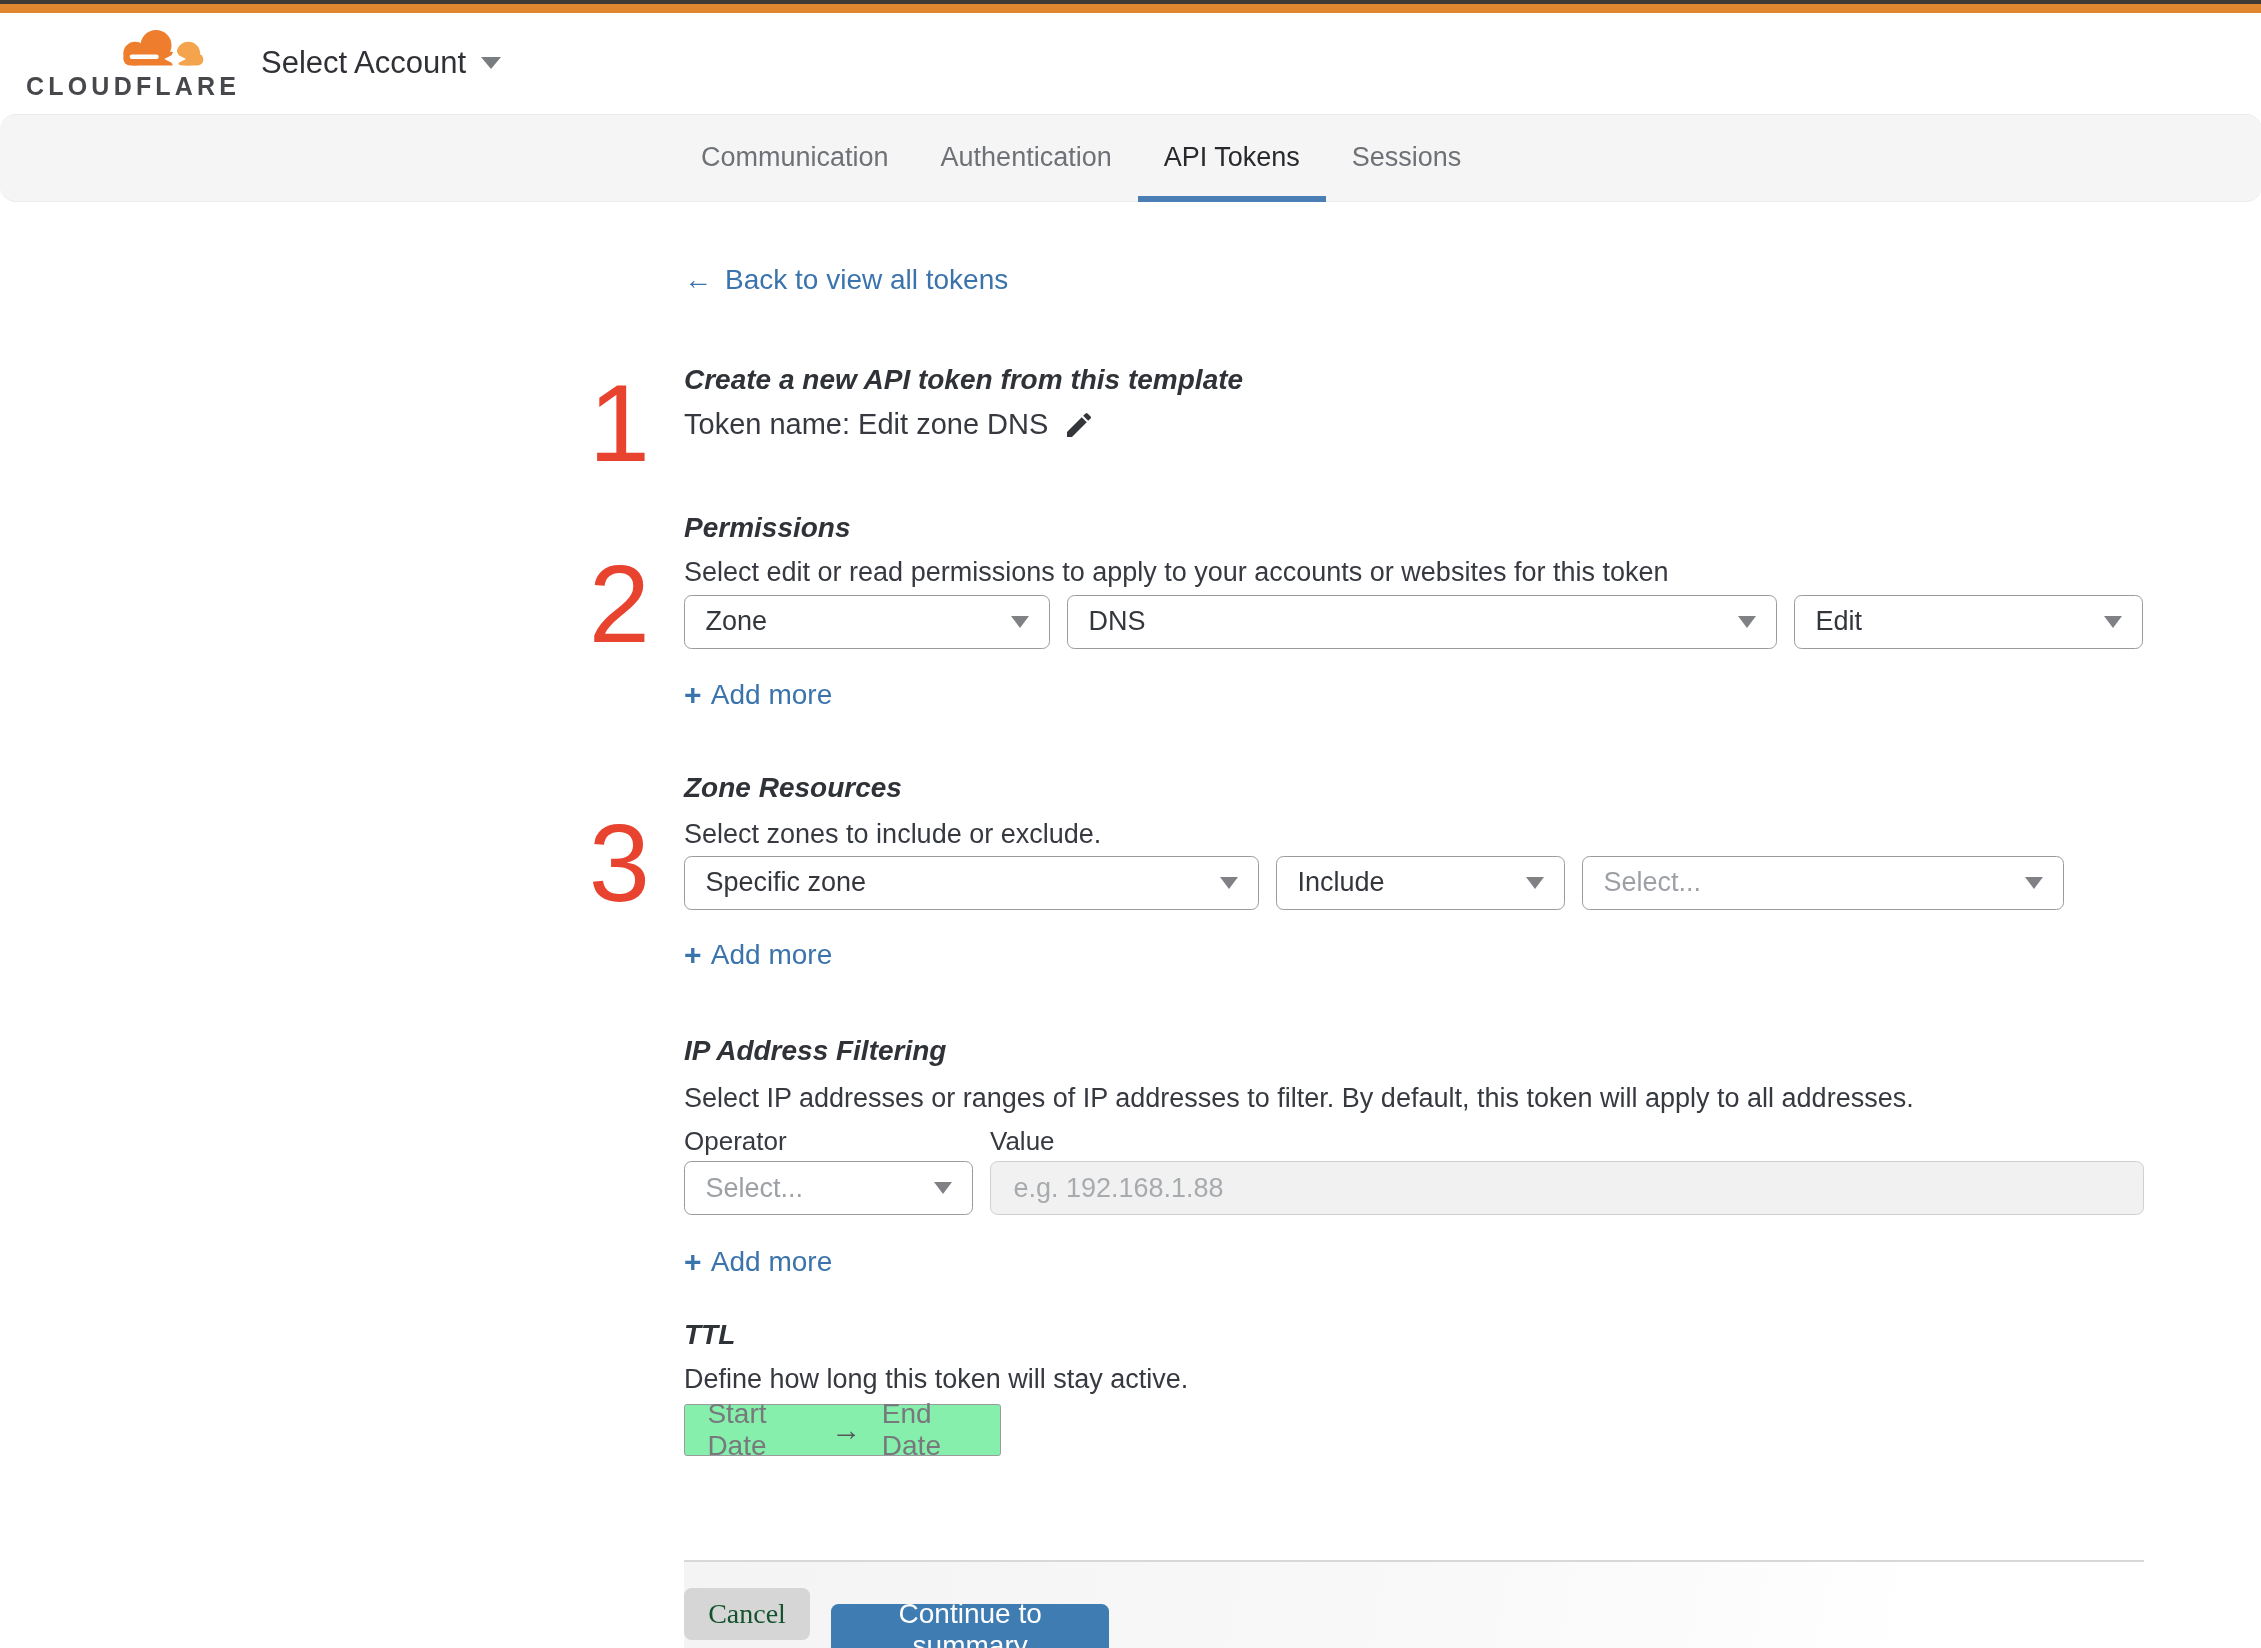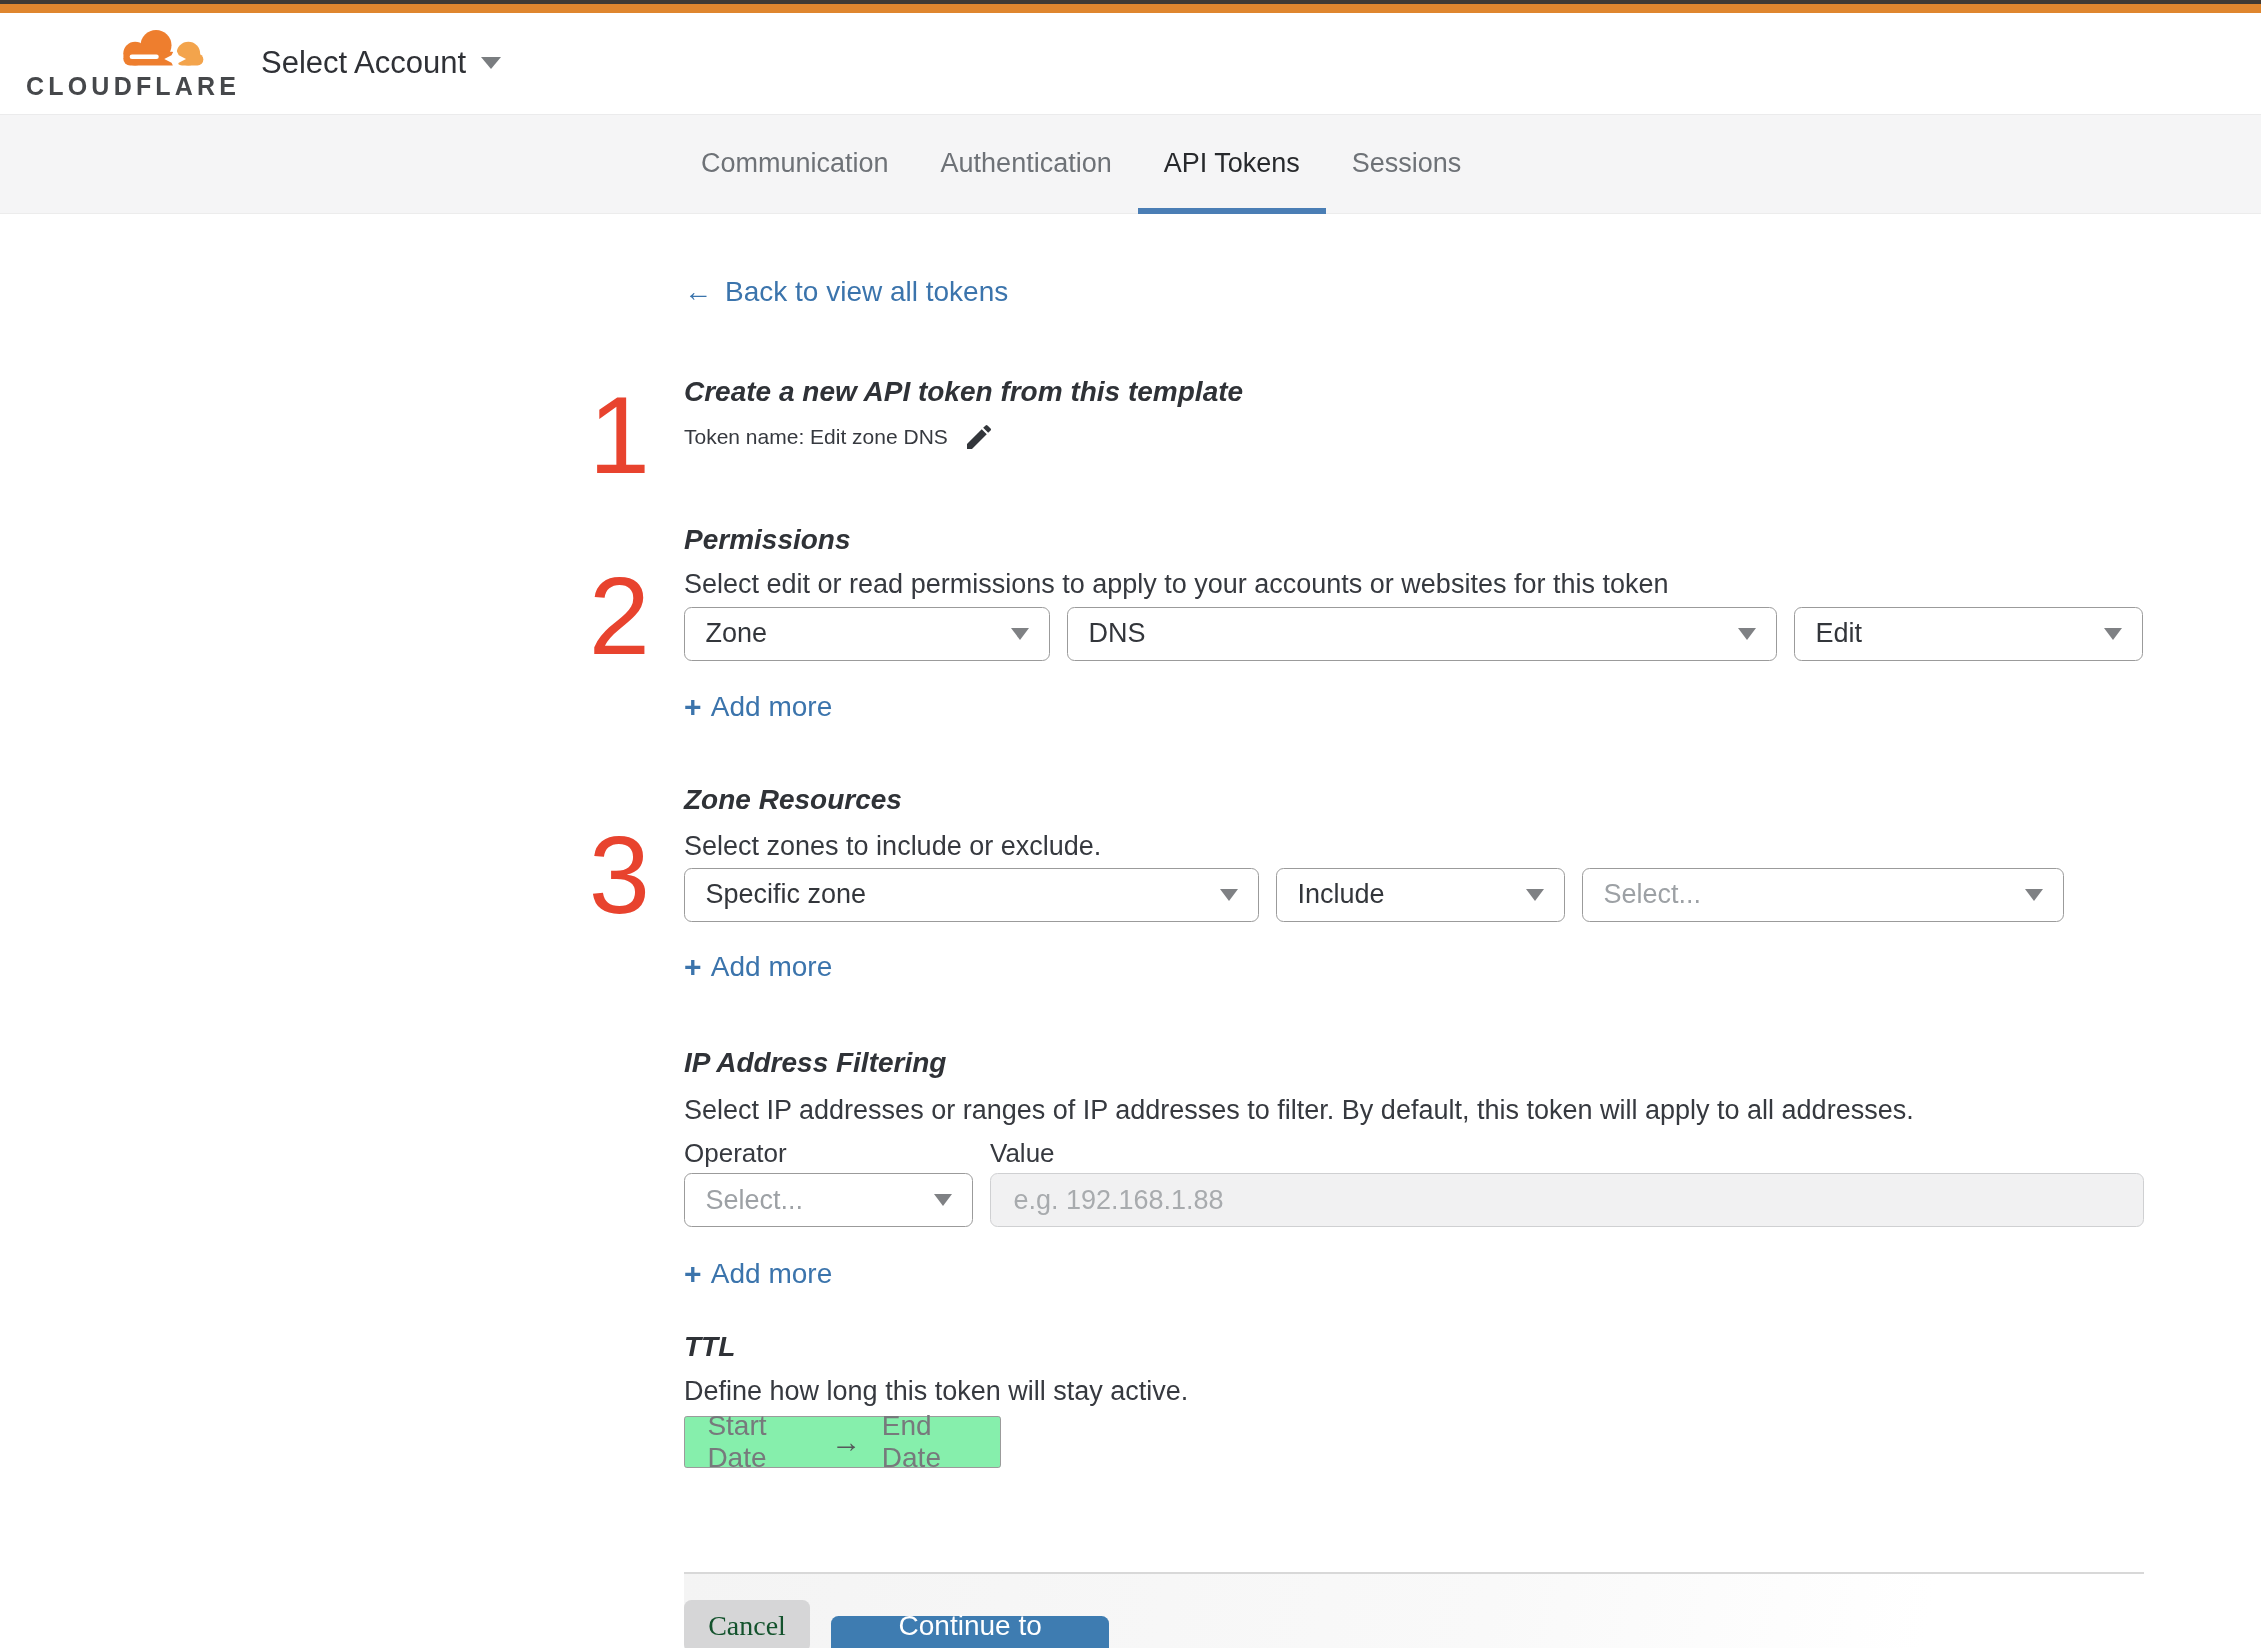--- a/index.html
+++ b/index.html
@@ -28,23 +28,23 @@
     font-size: 31px; color: #2f3136; cursor: pointer;
   }
   .caret-down {
     width: 0; height: 0;
     border-left: 10.3px solid transparent; border-right: 10.3px solid transparent;
     border-top: 12px solid #7a7d80;
   }
 
   
   .tabbar {
-    height: 100px; background: #f5f5f6;
+    height: 88px; background: #f5f5f6;
     border-top: 0.9px solid #ebebec; border-bottom: 0.9px solid #ececec;
-    display: flex; align-items: stretch; padding-left: 675px;
+    display: flex; align-items: stretch; padding-left: 675px; border-radius: 16px;
   }
   .tab {
     padding: 0 26px; display: flex; align-items: center;
     font-size: 27px; color: #6e7277; position: relative; cursor: pointer;
     white-space: nowrap;
   }
   .tab.active { color: #27292c; }
   .tab.active::after {
     content: ""; position: absolute; left: 0; right: 0; bottom: -0.9px;
     height: 5.6px; background: #4a7eb5;
@@ -67,21 +67,21 @@
     cursor: pointer; text-decoration: none;
   }
 
   .section-heading { margin: 0; font-size: 28px; line-height: 34px; font-weight: 700; color: #2f3237; font-style: italic; }
   .h-template { margin-top: 67px; }
   .h-permissions { margin-top: 68px; }
   .h-zone-resources { margin-top: 59px; }
   .h-ip { margin-top: 62px; }
   .h-ttl { margin-top: 39px; }
 
-  .token-name-row { margin-top: 9.3px; height: 37px; display: flex; align-items: center; gap: 15px; font-size: 21px; color: #36393f; }
+  .token-name-row { margin-top: 9.3px; height: 37px; display: flex; align-items: center; gap: 15px; font-size: 29px; color: #36393f; }
   .pencil { cursor: pointer; display: inline-flex; }
 
   .section-desc { font-size: 27px; line-height: 32px; color: #36393f; }
   .d-permissions { margin-top: 11.2px; }
   .d-zone-resources { margin-top: 13px; }
   .d-ip { margin-top: 14px; }
   .d-ttl { margin-top: 11.2px; }
 
   .field-row { display: flex; gap: 17px; }
   .r-permissions { margin-top: 6.5px; }

